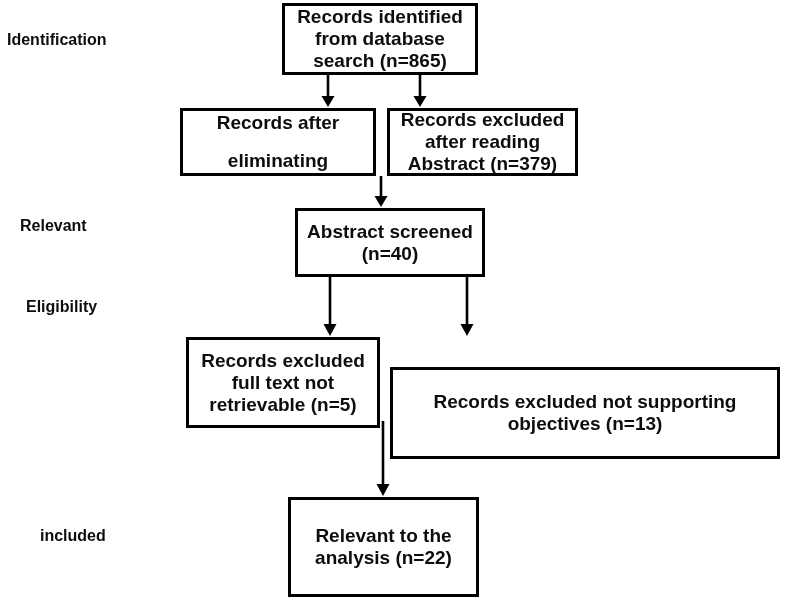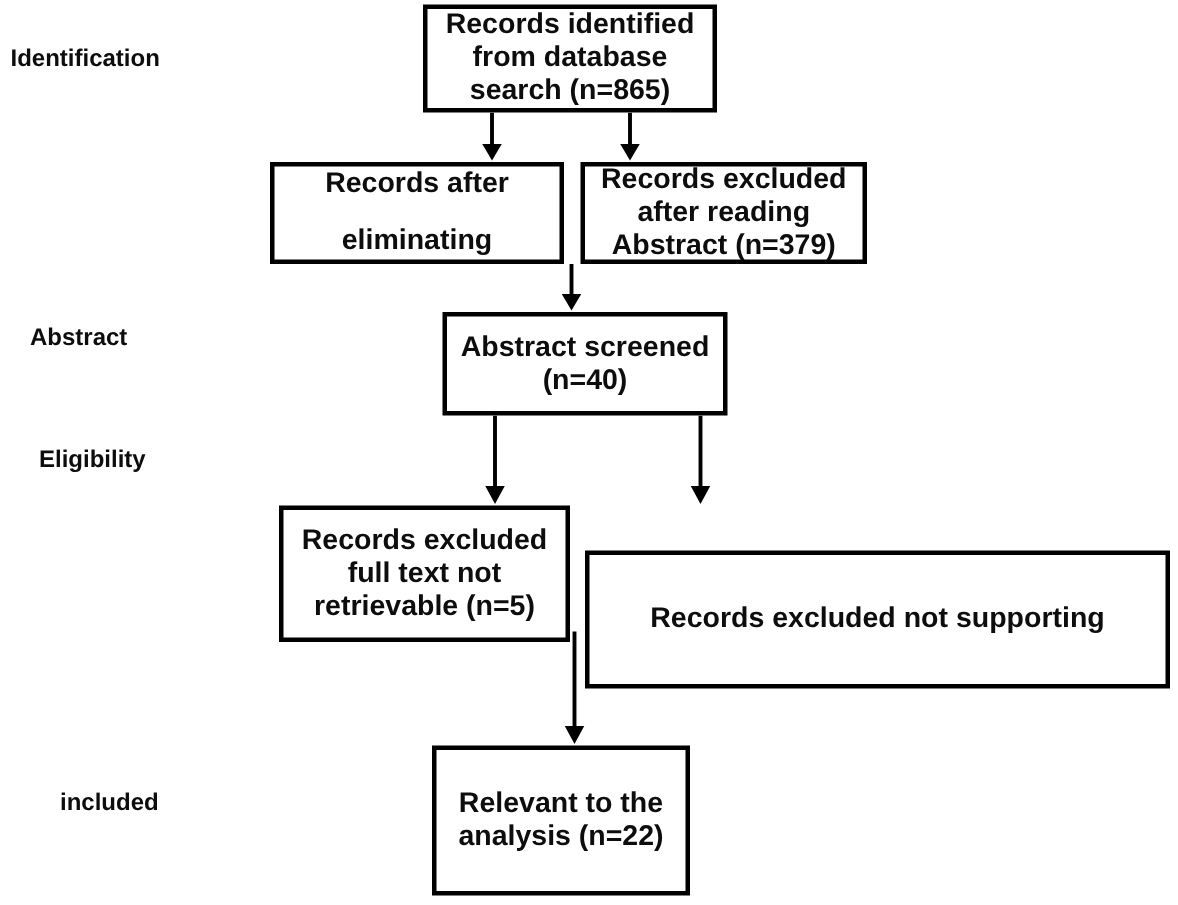--- a/index.html
+++ b/index.html
@@ -48,34 +48,34 @@
   .arrows line { stroke: #000000; stroke-width: 2.6; }
   .arrows polygon { fill: #000000; }
 
   
   .b-identified         { left: 282px; top:   3px; width: 196px; height: 72px; }
   .b-duplicates         { left: 180px; top: 108px; width: 196px; height: 68px; gap: 16px; }
   .b-excluded-abstract  { left: 387px; top: 108px; width: 191px; height: 68px; }
   .b-screened           { left: 295px; top: 208px; width: 190px; height: 69px; }
   .b-excluded-fulltext  { left: 186px; top: 337px; width: 194px; height: 91px; }
   .b-excluded-objectives{ left: 390px; top: 357px; width: 390px; height: 92px; margin-top: 10px; }
-  .b-included           { left: 288px; top: 497px; width: 172px; height: 100px; }
+  .b-included           { left: 288px; top: 497px; width: 191px; height: 100px; }
 
   .l-identification { left: 7px;  top: 31px;  }
   .l-screening      { left: 20px; top: 217px; }
   .l-eligibility    { left: 26px; top: 298px; }
   .l-included       { left: 40px; top: 527px; }
 </style>
 </head>
 <body>
 
 <div class="canvas">
 
   <div class="stage-label l-identification">Identification</div>
-  <div class="stage-label l-screening">Abstract</div>
+  <div class="stage-label l-screening">Relevant</div>
   <div class="stage-label l-eligibility">Eligibility</div>
   <div class="stage-label l-included">included</div>
 
   <svg class="arrows" width="785" height="603" viewBox="0 0 785 603">
     <g>
       <line x1="328" y1="75" x2="328" y2="98"></line>
       <polygon points="321.5,96 334.5,96 328,107"></polygon>
     </g>
     <g>
       <line x1="420" y1="75" x2="420" y2="98"></line>
@@ -122,20 +122,21 @@
   </div>
 
   <div class="box b-excluded-fulltext">
     <div class="line">Records excluded</div>
     <div class="line">full text not</div>
     <div class="line">retrievable (n=5)</div>
   </div>
 
   <div class="box b-excluded-objectives">
     <div class="line">Records excluded not supporting</div>
+    <div class="line">objectives (n=13)</div>
   </div>
 
   <div class="box b-included">
     <div class="line">Relevant to the</div>
     <div class="line">analysis (n=22)</div>
   </div>
 
 </div>
 
 </body></html>

